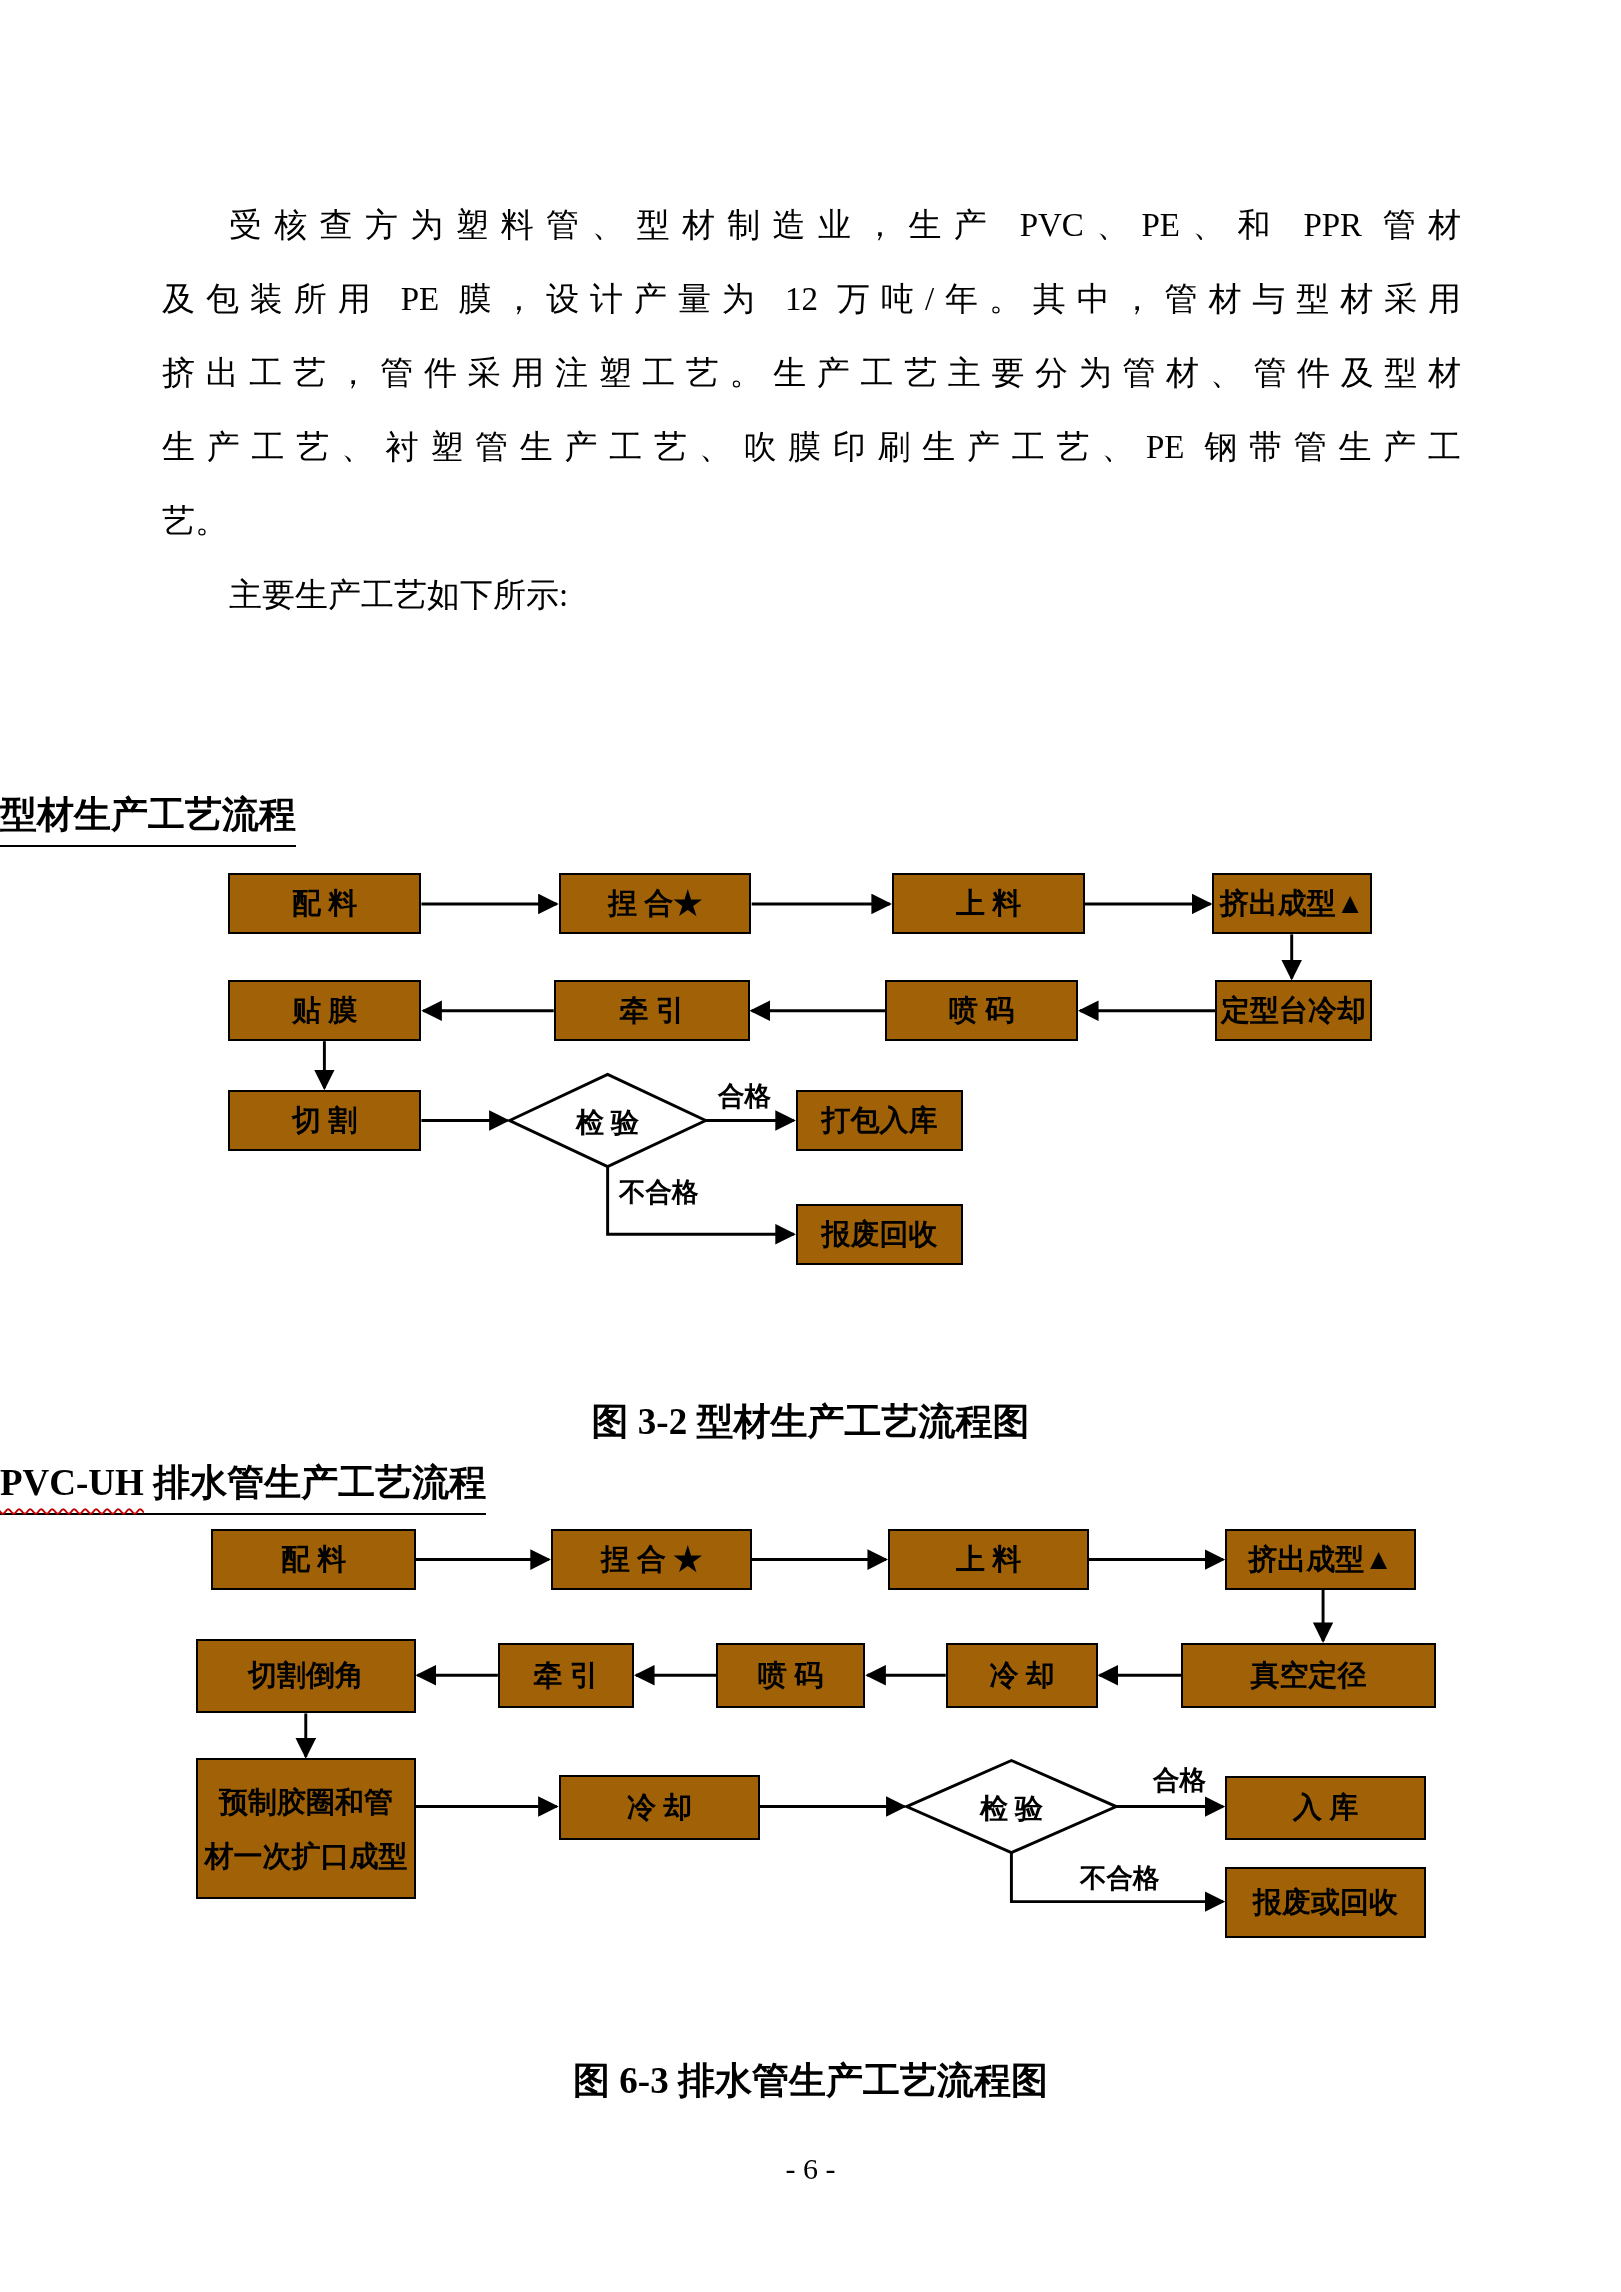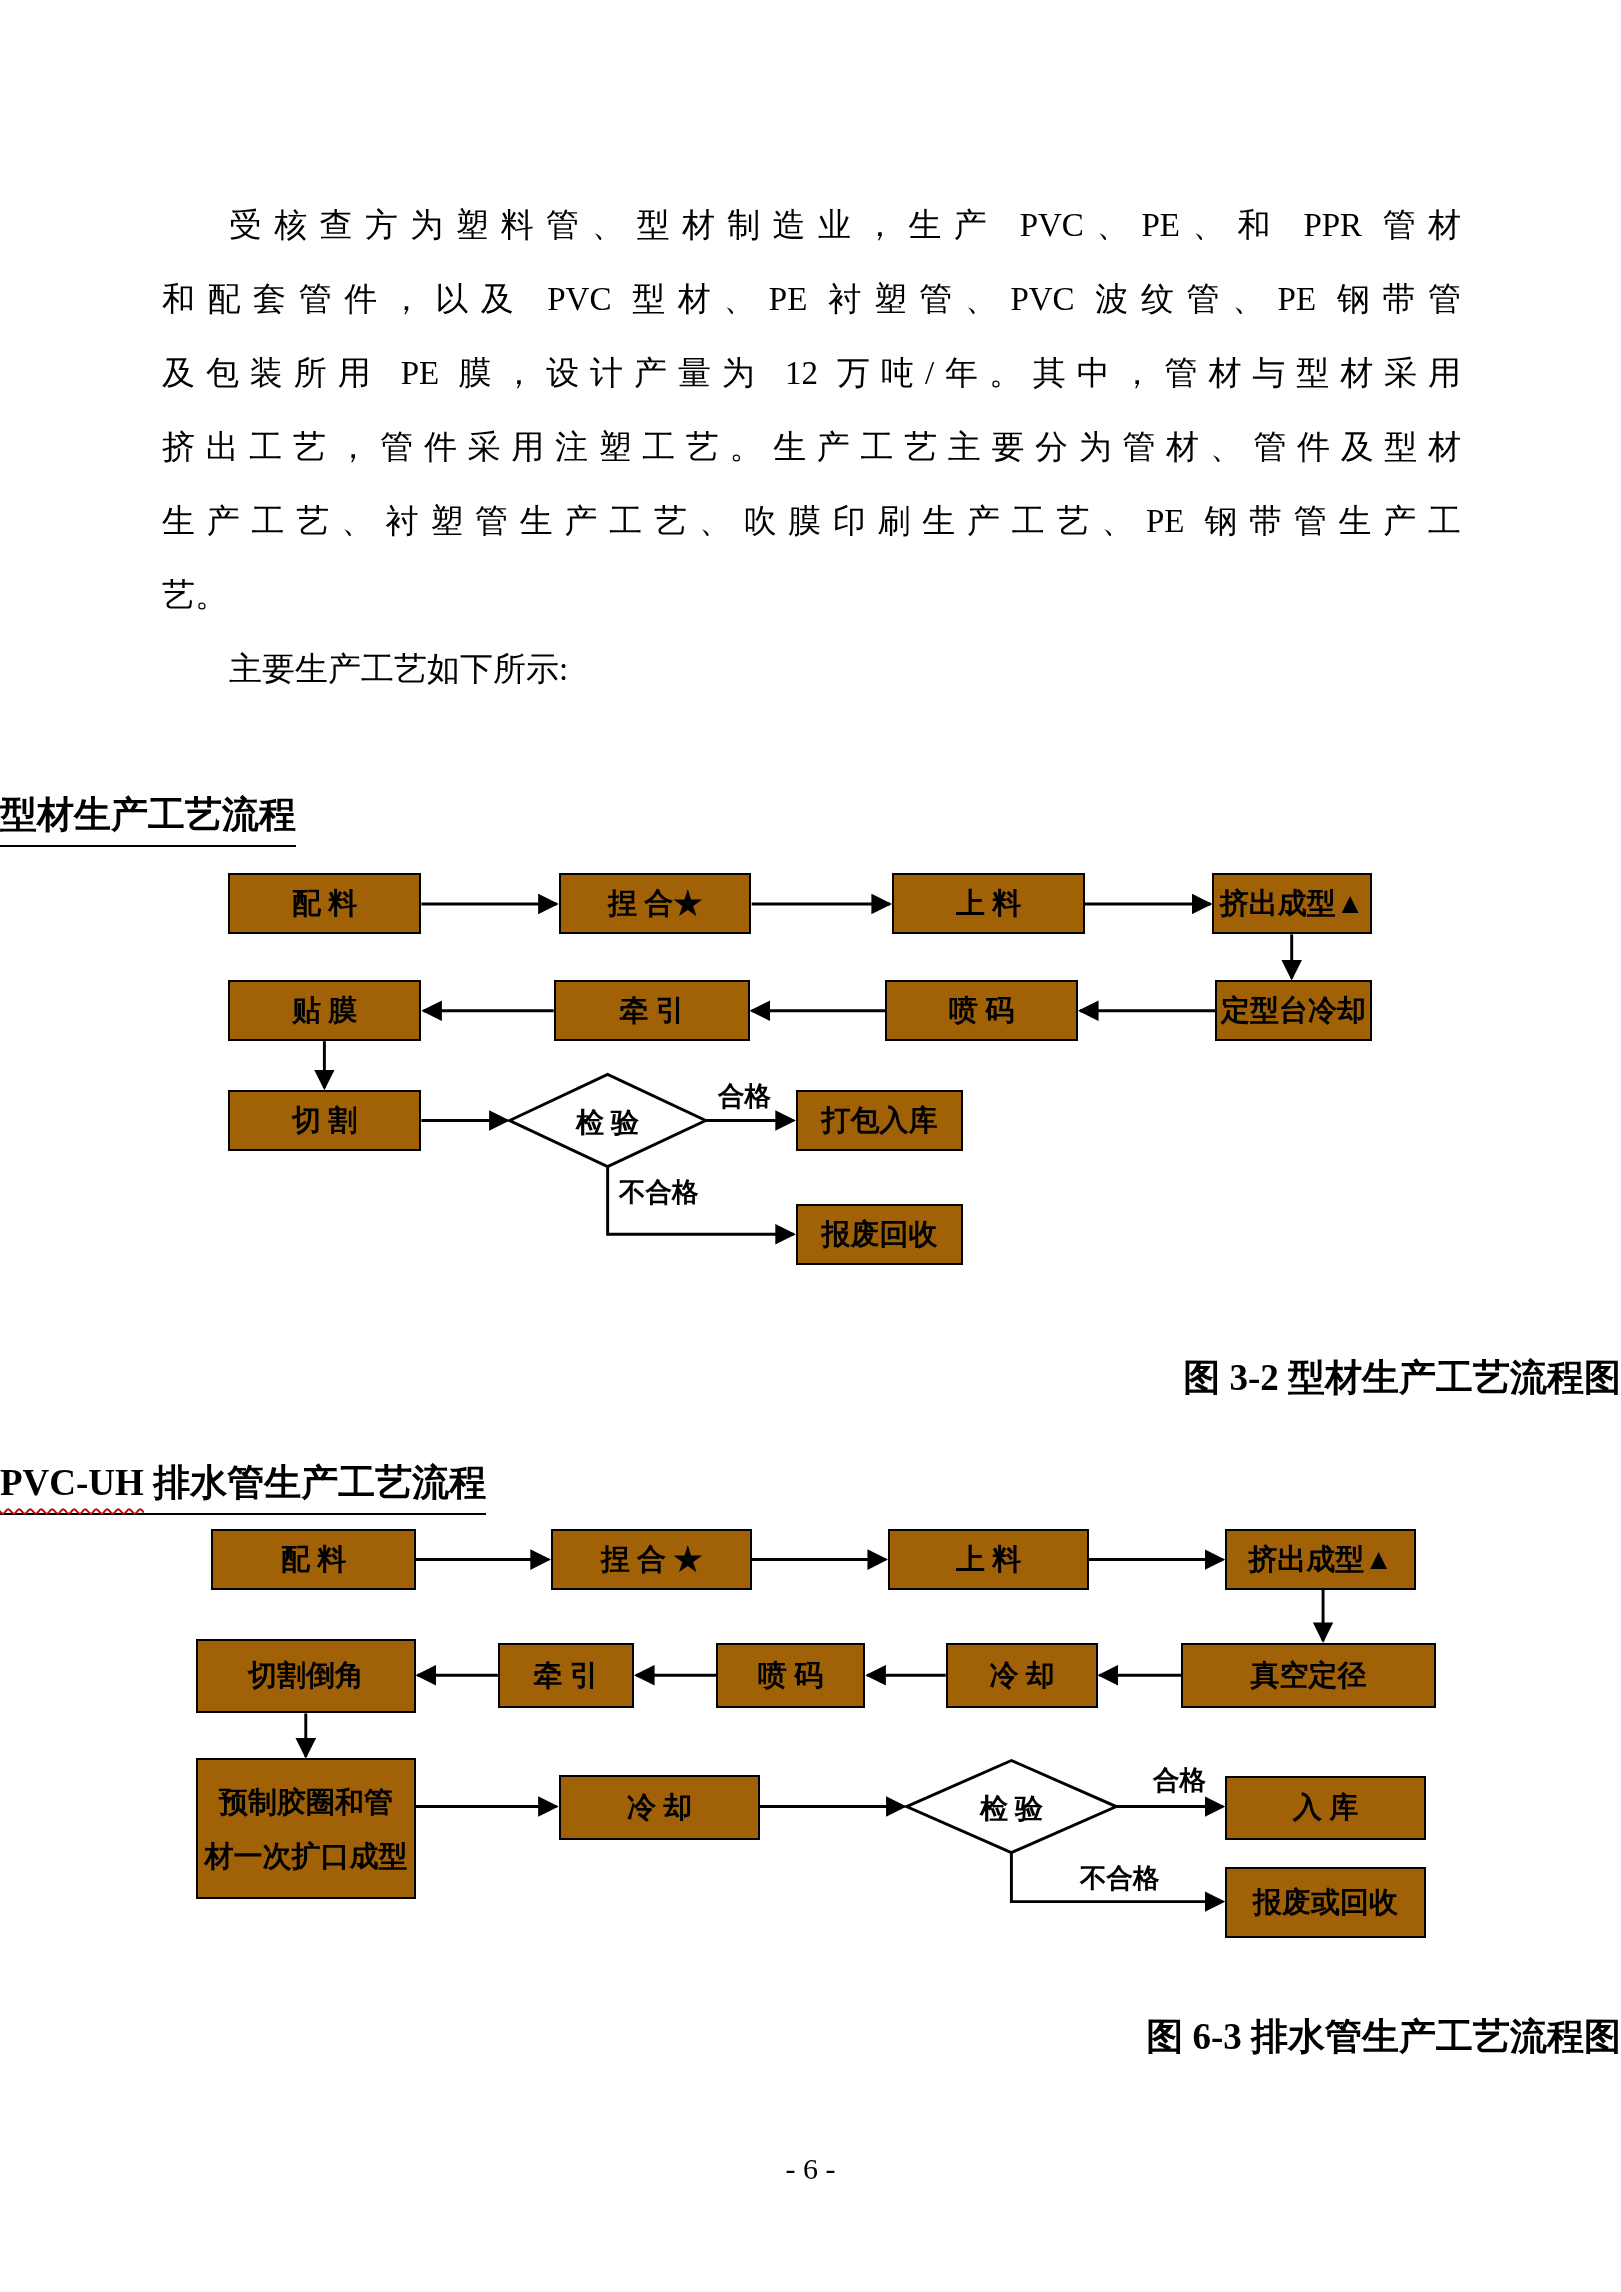--- a/index.html
+++ b/index.html
@@ -27,22 +27,22 @@
   }
   .ctitle .u{
     display:inline-block;border-bottom:2.9px solid #000;padding-bottom:4.9px;
   }
   .squiggle{
     text-decoration:underline wavy #c00000;
     text-decoration-thickness:2px;
     text-underline-offset:12.7px;
   }
   .caption{
-    position:absolute;left:0;width:1621px;text-align:right;
-    font-size:37px;font-weight:bold;
+    position:absolute;left:0;width:1621px;text-align:center;
+    font-size:37px;font-weight:bold;margin-top:44px;
   }
   
   .fbox{
     position:absolute;box-sizing:border-box;
     border:2px solid #000;background:#a16207;
     display:flex;align-items:center;justify-content:center;
     font-size:29px;font-weight:bold;text-align:center;
     line-height:1.1;
   }
   .fbox .two{display:block;}
@@ -60,21 +60,20 @@
     font-size:30px;
   }
 </style>
 </head>
 <body>
 
 <div class="page">
 
   <div class="para">
     <div class="pline just indent">受核查方为塑料管、型材制造业，生产 PVC、PE、和 PPR 管材</div>
-    <div class="pline just">和配套管件，以及 PVC 型材、PE 衬塑管、PVC 波纹管、PE 钢带管</div>
     <div class="pline just">及包装所用 PE 膜，设计产量为 12 万吨/年。其中，管材与型材采用</div>
     <div class="pline just">挤出工艺，管件采用注塑工艺。生产工艺主要分为管材、管件及型材</div>
     <div class="pline just">生产工艺、衬塑管生产工艺、吹膜印刷生产工艺、PE 钢带管生产工</div>
     <div class="pline">艺。</div>
     <div class="pline indent">主要生产工艺如下所示:</div>
   </div>
 
   <svg class="arrows" width="1621" height="2293" viewBox="0 0 1654 2339">
     <defs>
       <marker id="ah" viewBox="0 0 10 10" refX="9" refY="5" markerWidth="7" markerHeight="7" orient="auto-start-reverse">

